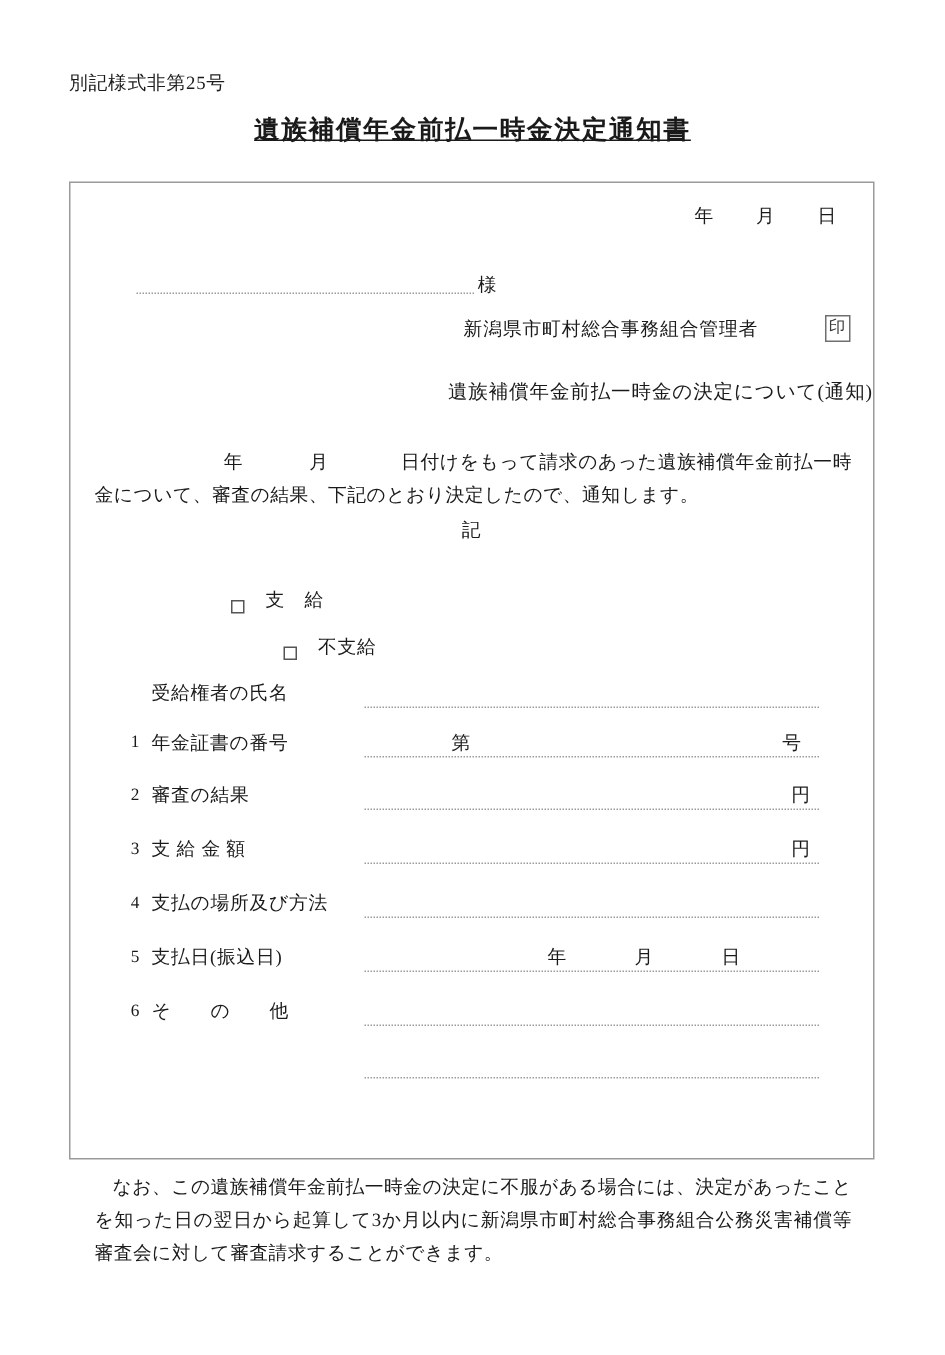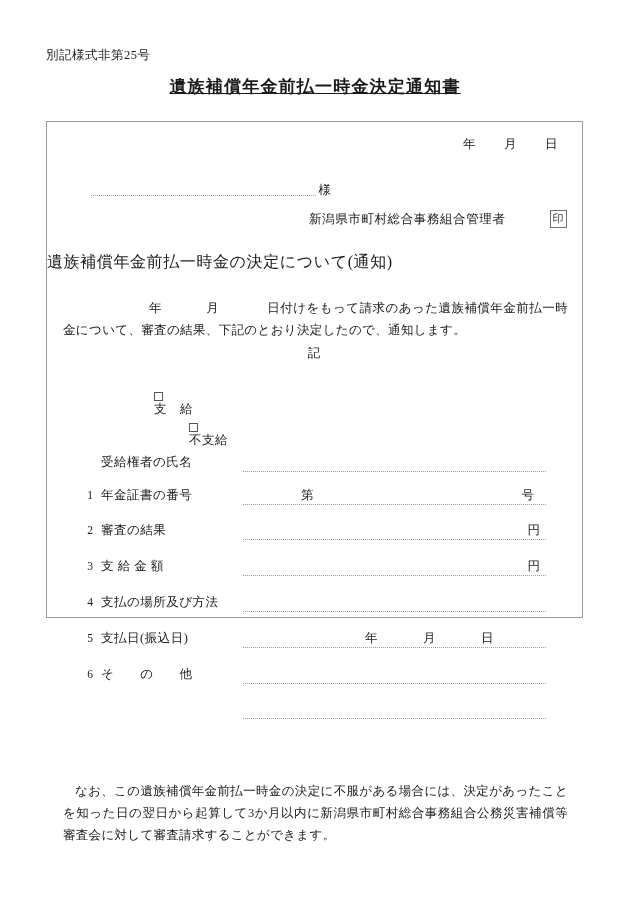--- a/index.html
+++ b/index.html
@@ -43,21 +43,21 @@
     letter-spacing: 1.2px;
     text-decoration: underline;
   }
 
   
   .frame {
     position: absolute;
     left: 46px;
     top: 121px;
     width: 537px;
-    height: 497px;
+    height: 652px;
     border: 1px solid #9a9a9a;
     box-sizing: border-box;
   }
 
   .inner {
     position: absolute;
     inset: 0;
   }
 
   
@@ -110,22 +110,22 @@
     padding: 2px 2px 3px 2px;
     color: #3a3a3a;
   }
 
   
   .subject {
     position: absolute;
     left: 0;
     right: 0;
     top: 130px;
-    text-align: left;
-    font-size: 16px;
+    text-align: right;
+    font-size: 13px;
     letter-spacing: 0.6px;
   }
 
   
   .body-para {
     position: absolute;
     left: 16px;
     right: 14px;
     top: 175px;
     font-size: 12.5px;
@@ -148,22 +148,21 @@
     letter-spacing: 1px;
   }
 
   
   .check-item {
     position: absolute;
     left: 107px;
     font-size: 12.5px;
     letter-spacing: 0.5px;
     display: flex;
-    align-items: flex-start;
-    flex-direction: column;
+    align-items: flex-end;
   }
   .check-item .box {
     display: inline-block;
     width: 9px;
     height: 9px;
     border: 1px solid #555;
     margin-right: 14px;
     box-sizing: border-box;
   }
   .check-1 { top: 270px; }

